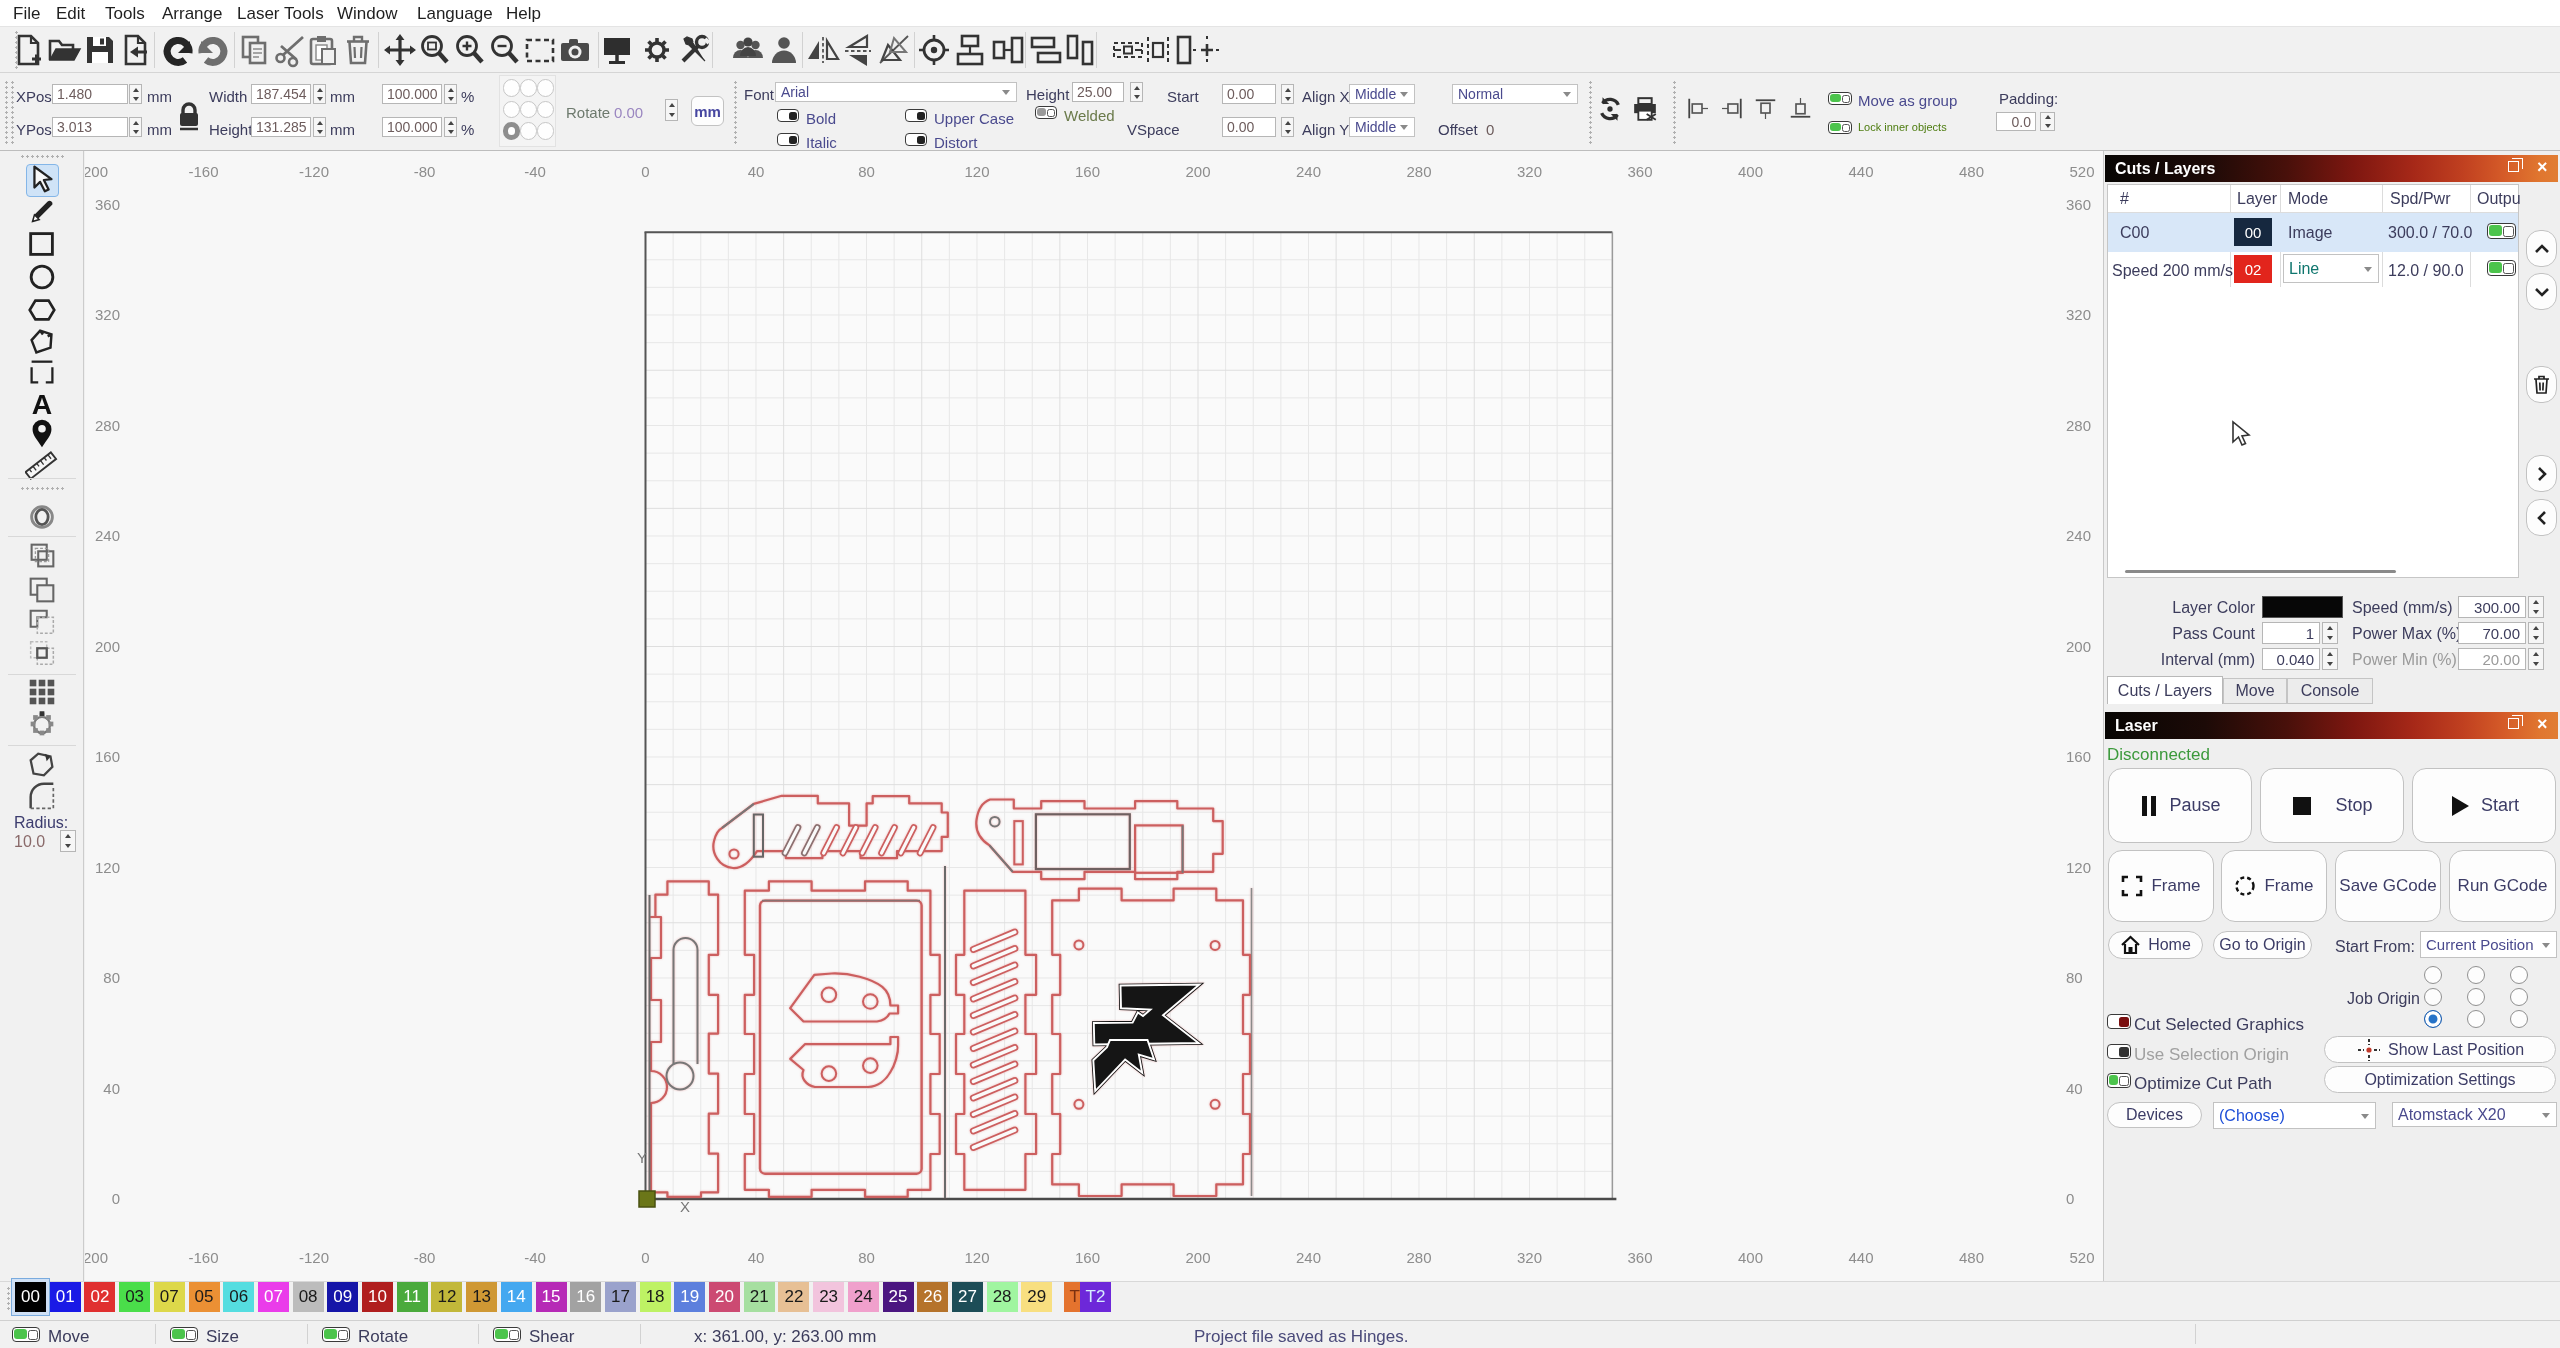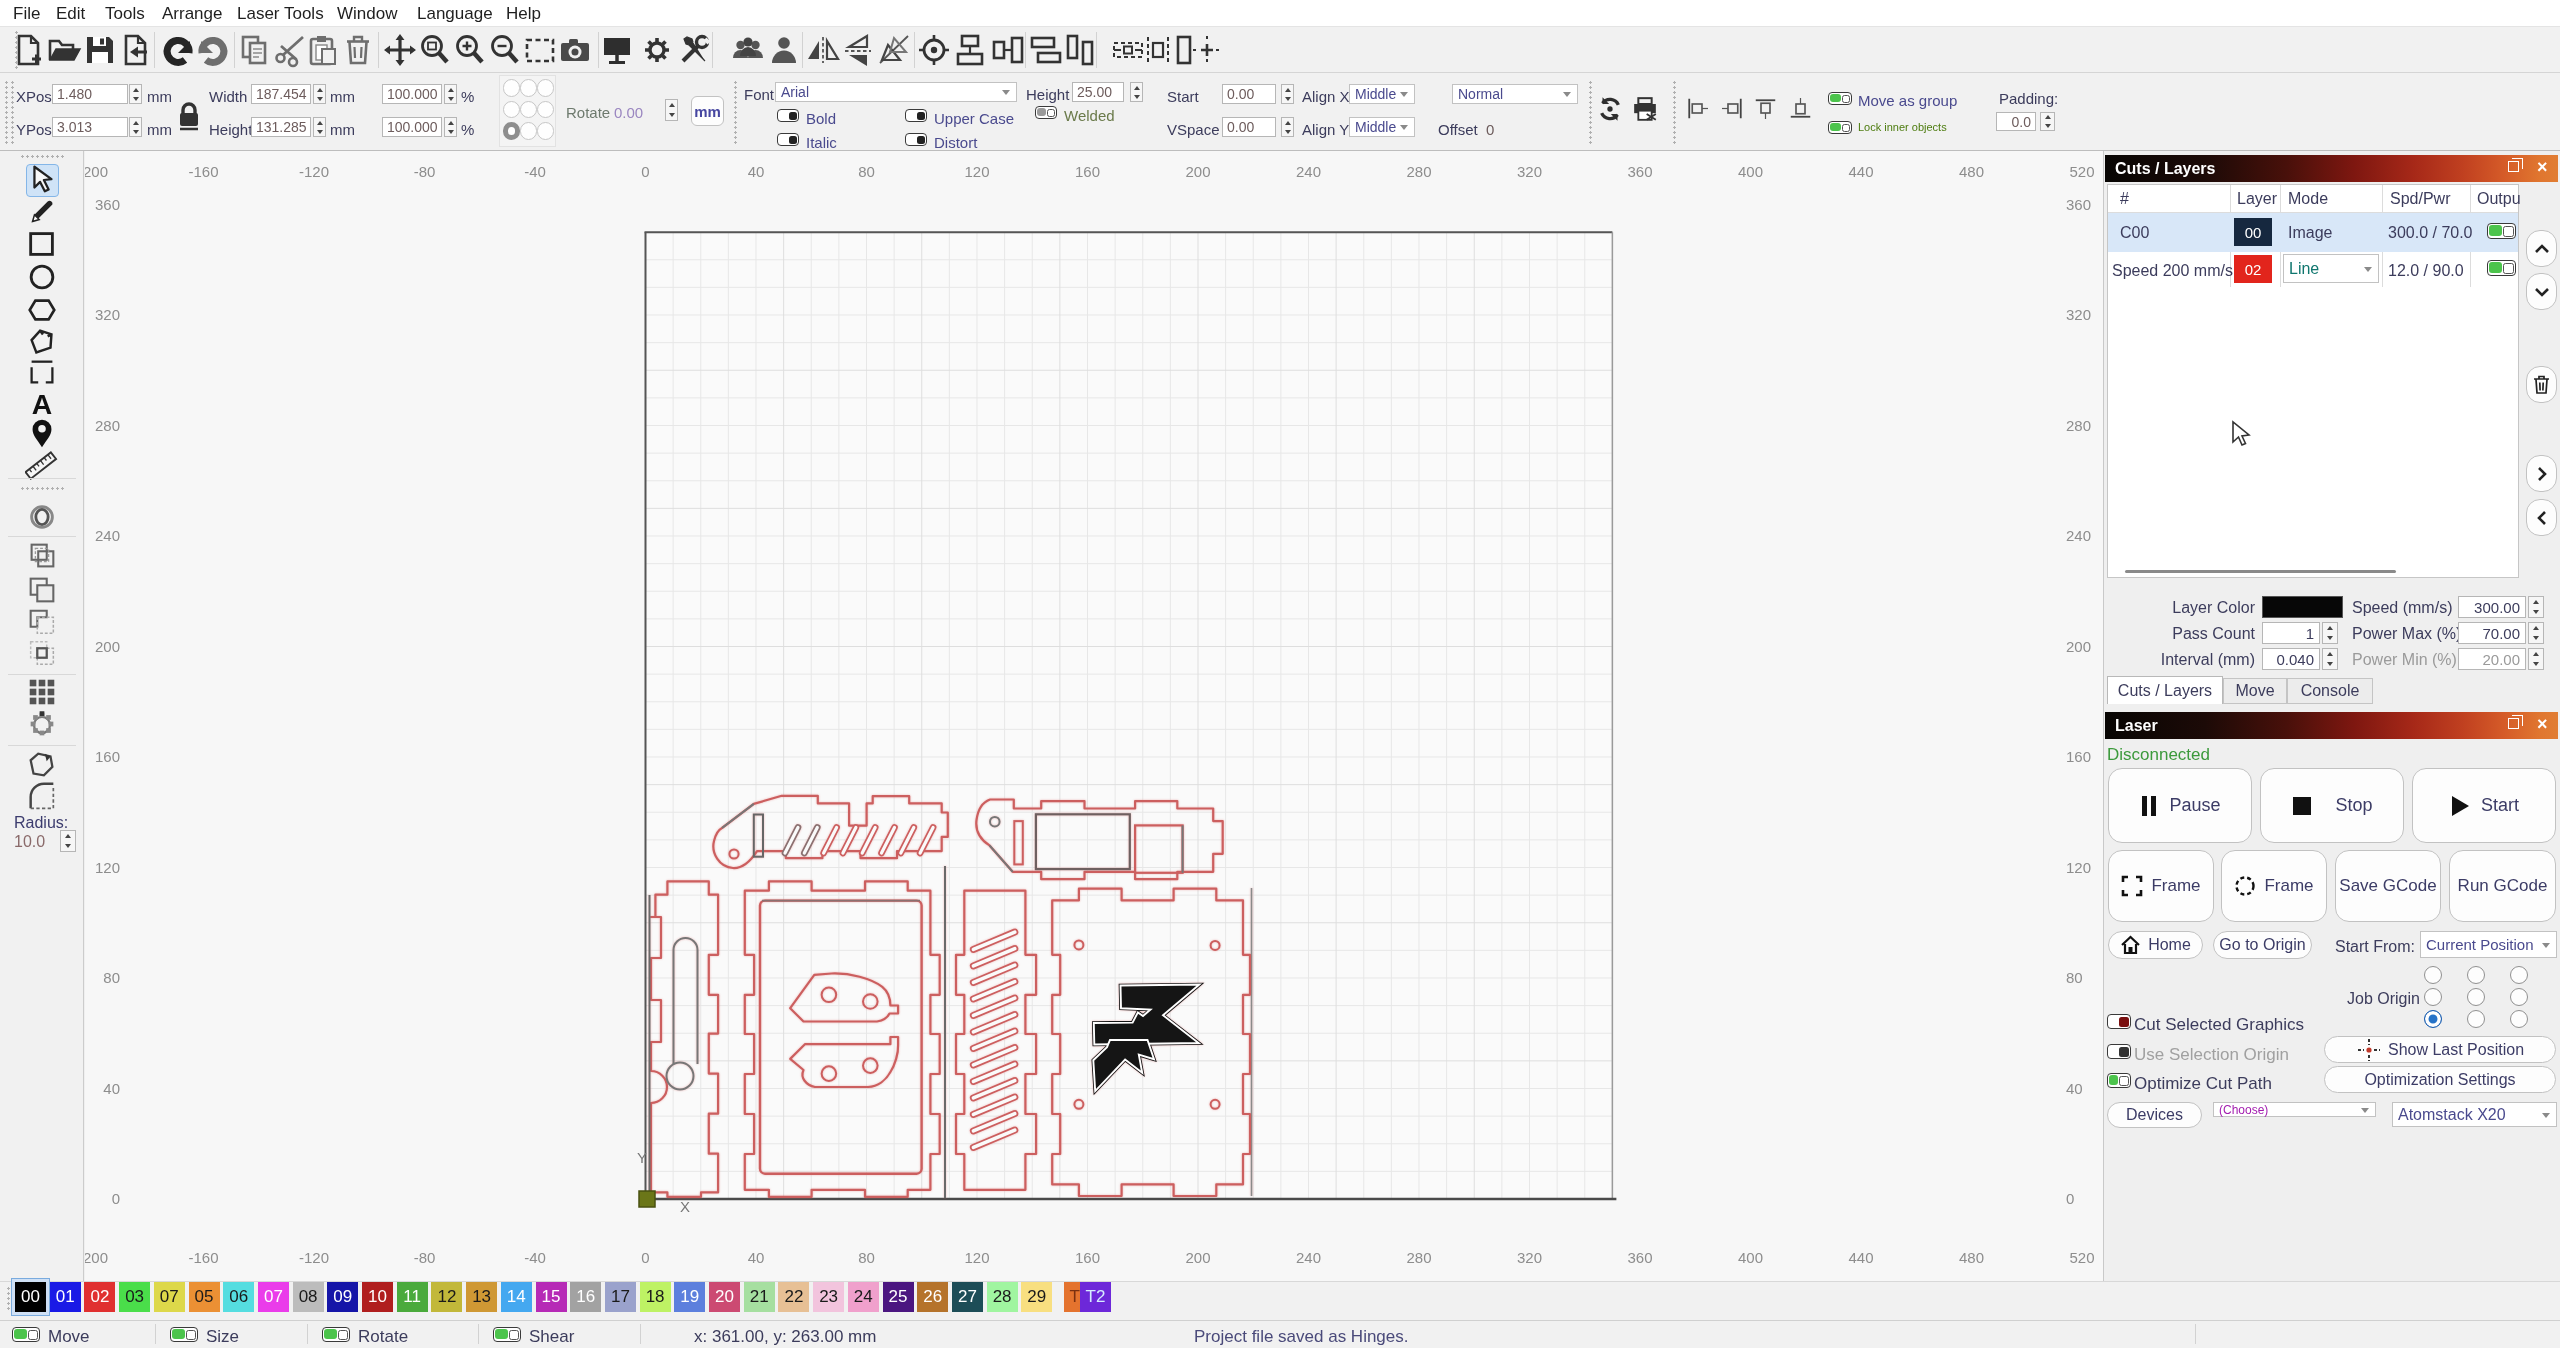--- a/index.html
+++ b/index.html
@@ -417,21 +417,21 @@
 <div class="ab spin" style="left:1130px;top:82px;width:13px;height:20px">
     <div class="tu"></div>
     <div class="td"></div>
   </div>
 <div class="ab lbl" style="left:1167px;top:88px;font-size:15px;color:#3c3c5c">Start</div>
 <div class="ab box" style="left:1222px;top:84px;width:54px;height:20px;font-size:14px;color:#6d5c5c;padding-left:4px">0.00</div>
 <div class="ab spin" style="left:1281px;top:84px;width:13px;height:20px">
     <div class="tu"></div>
     <div class="td"></div>
   </div>
-<div class="ab lbl" style="left:1167px;top:121px;font-size:15px;color:#3c3c5c">VSpace</div>
+<div class="ab lbl" style="left:1127px;top:121px;font-size:15px;color:#3c3c5c">VSpace</div>
 <div class="ab box" style="left:1222px;top:117px;width:54px;height:20px;font-size:14px;color:#6d5c5c;padding-left:4px">0.00</div>
 <div class="ab spin" style="left:1281px;top:117px;width:13px;height:20px">
     <div class="tu"></div>
     <div class="td"></div>
   </div>
 <div class="ab lbl" style="left:1302px;top:88px;font-size:15px;color:#3c3c5c">Align X</div>
 <div class="ab combo" style="left:1349px;top:84px;width:66px;height:20px;font-size:14px">Middle<div class="chev"></div></div>
 <div class="ab lbl" style="left:1302px;top:121px;font-size:15px;color:#3c3c5c">Align Y</div>
 <div class="ab combo" style="left:1349px;top:117px;width:66px;height:20px;font-size:14px">Middle<div class="chev"></div></div>
 <div class="ab combo" style="left:1452px;top:84px;width:126px;height:20px;font-size:14px">Normal<div class="chev"></div></div>
@@ -983,21 +983,21 @@
 <div class="ab lbl" style="left:2134px;top:1074px;font-size:17px;color:#3c3c5c">Optimize Cut Path</div>
 <div class="ab btn" style="left:2324px;top:1036px;width:232px;height:27px;font-size:16px">
     <svg width="26" height="26" viewBox="0 0 26 26">
       <path d="M13,2 v6 M13,18 v6 M2,13 h6 M18,13 h6" stroke="#333" stroke-width="2" stroke-dasharray="3 2"></path>
       <circle cx="13" cy="13" r="2.6" fill="#c0392b"></circle>
     </svg>
     <span style="margin-left:6px">Show Last Position</span>
   </div>
 <div class="ab btn" style="left:2324px;top:1066px;width:232px;height:27px;font-size:16px">Optimization Settings</div>
 <div class="ab btn" style="left:2107px;top:1102px;width:95px;height:26px;font-size:16px">Devices</div>
-<div class="ab combo" style="left:2213px;top:1102px;width:163px;height:15px;font-size:12px;color:#a21caf">(Choose)<div class="chev"></div></div>
+<div class="ab combo" style="left:2213px;top:1102px;width:163px;height:27px;font-size:16px;color:#1d4ed8">(Choose)<div class="chev"></div></div>
 <div class="ab combo" style="left:2392px;top:1102px;width:165px;height:25px;font-size:16px;color:#4a4a8e">Atomstack X20<div class="chev"></div></div>
 <div class="dots" style="left:6px;top:1286px;width:5px;height:24px"></div>
 <div class="ab" style="left:11px;top:1278px;width:39px;height:38px;background:#cfe0f5;border:1px solid #7aabde"></div>
 <div class="swx" style="left:15px;background:#000000;color:#fff">00</div>
 <div class="swx" style="left:49.7px;background:#1a1ae6;color:#fff">01</div>
 <div class="swx" style="left:84.4px;background:#e03030;color:#fff">02</div>
 <div class="swx" style="left:119.1px;background:#4ade4a;color:#1a1a1a">03</div>
 <div class="swx" style="left:153.8px;background:#ddd84a;color:#1a1a1a">07</div>
 <div class="swx" style="left:188.5px;background:#eb9034;color:#1a1a1a">05</div>
 <div class="swx" style="left:223.2px;background:#55dde0;color:#1a1a1a">06</div>

